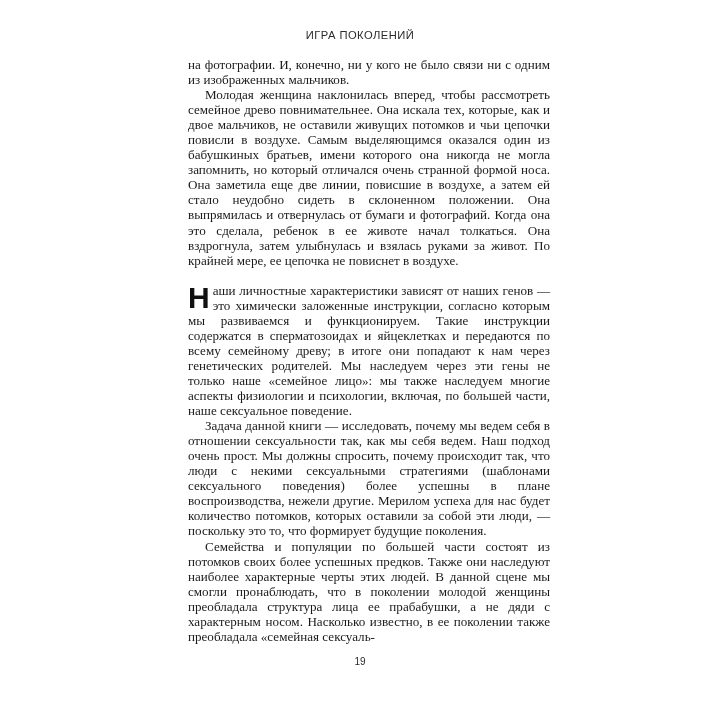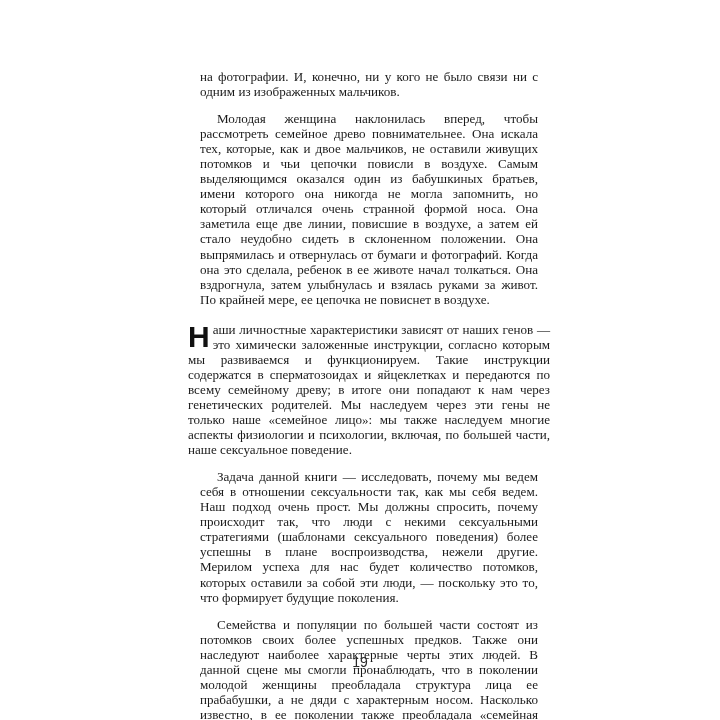--- a/index.html
+++ b/index.html
@@ -38,21 +38,21 @@
 
   
   .text-block {
     position: absolute;
     left: 188px;
     top: 57px;
     width: 362px;
   }
 
   p.para {
-    margin: 12px;
+    margin: 0;
     font-size: 13.1px;
     line-height: 15.05px;
     text-align: justify;
     text-justify: inter-word;
     color: #1a1a1a;
     hyphens: manual;
     -webkit-hyphens: manual;
   }
 
   p.indent {
@@ -88,30 +88,31 @@
   }
 
   
   .folio {
     position: absolute;
     top: 655px;
     left: 0;
     width: 720px;
     text-align: center;
     font-family: "Liberation Sans", "DejaVu Sans", sans-serif;
-    font-size: 14px;
+    font-size: 10px;
     color: #2b2b2b;
     line-height: 14px;
   }
 </style>
 </head>
 <body>
 
 <div class="page">
 
+  <div class="running-head">ИГРА ПОКОЛЕНИЙ</div>
 
   <div class="text-block">
 
     <p class="para">на фотографии. И, конечно, ни у кого не было связи ни с одним из изображенных мальчиков.</p>
 
     <p class="para indent">
       <span>Молодая женщина наклонилась вперед, чтобы рассмотреть семейное древо повнимательнее. Она искала тех, которые, как и двое мальчиков, не оставили живущих потомков и чьи цепочки повисли в воздухе. Самым выделяющимся оказался один из бабушкиных братьев, имени которого она никогда не могла запомнить, но который отличался очень странной формой носа. Она заметила еще две линии, повисшие в воздухе, а затем ей стало неудобно сидеть в склоненном положении. Она выпрямилась и отвернулась от бумаги и фотографий. Когда она это сделала, ребенок в ее животе начал толкаться. Она вздрогнула, затем улыбнулась и взялась руками за живот. По крайней мере, </span><span class="ital">ее</span><span> цепочка не повиснет в воздухе.</span>
     </p>
 
     <p class="dropcap-para gap-before">

